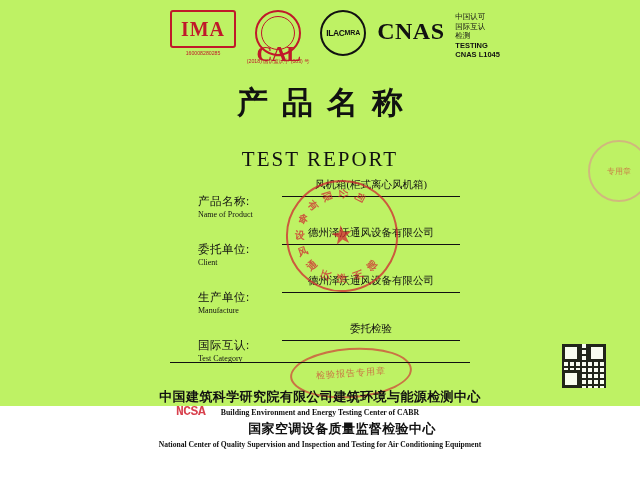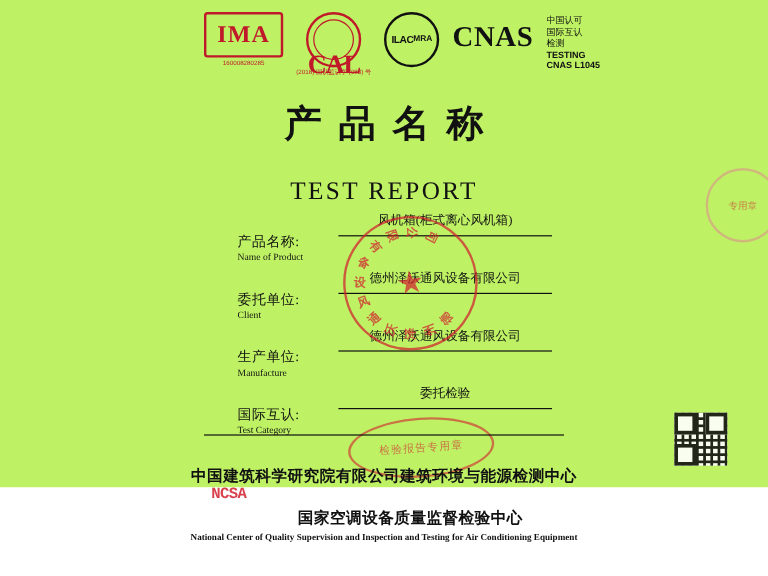--- a/index.html
+++ b/index.html
@@ -232,21 +232,21 @@
     font-weight: bold;
     color: #111;
     margin-top: 2px;
   }
   .foot-cn2 {
     font-family: "Liberation Serif", serif;
     font-size: 13px;
     font-weight: bold;
     color: #111;
     letter-spacing: 0.4px;
-    margin-top: 17px;
+    margin-top: 3px;
     padding-left: 44px;
   }
   .foot-en2 {
     font-family: "Liberation Serif", serif;
     font-size: 7.6px;
     font-weight: bold;
     color: #111;
     margin-top: 2px;
   }
 
@@ -445,20 +445,21 @@
         <span style="transform: rotate(12.2727deg) translate(0px, -42px) rotate(90deg) translate(-5px, -5px);">公</span>
         <span style="transform: rotate(35deg) translate(0px, -42px) rotate(90deg) translate(-5px, -5px);">司</span>
       </div>
     </div>
   <div class="seal-oval">检验报告专用章</div>
   <div class="seal-edge">专用章</div>
 
   <div class="footer-rule"></div>
   <div class="footer">
     <div class="foot-cn">中国建筑科学研究院有限公司建筑环境与能源检测中心</div>
+    <div class="foot-en">Building Environment and Energy Testing Center of CABR</div>
     <div class="foot-cn2">国家空调设备质量监督检验中心</div>
     <div class="foot-en2">National Center of Quality Supervision and Inspection and Testing for Air Conditioning Equipment</div>
   </div>
 
   <div class="ncsa-logo">NCSA</div>
 
   <div class="qr">
     <div class="qr-corner" style="left:0;top:0;"></div>
     <div class="qr-corner" style="right:0;top:0;"></div>
     <div class="qr-corner" style="left:0;bottom:0;"></div>

